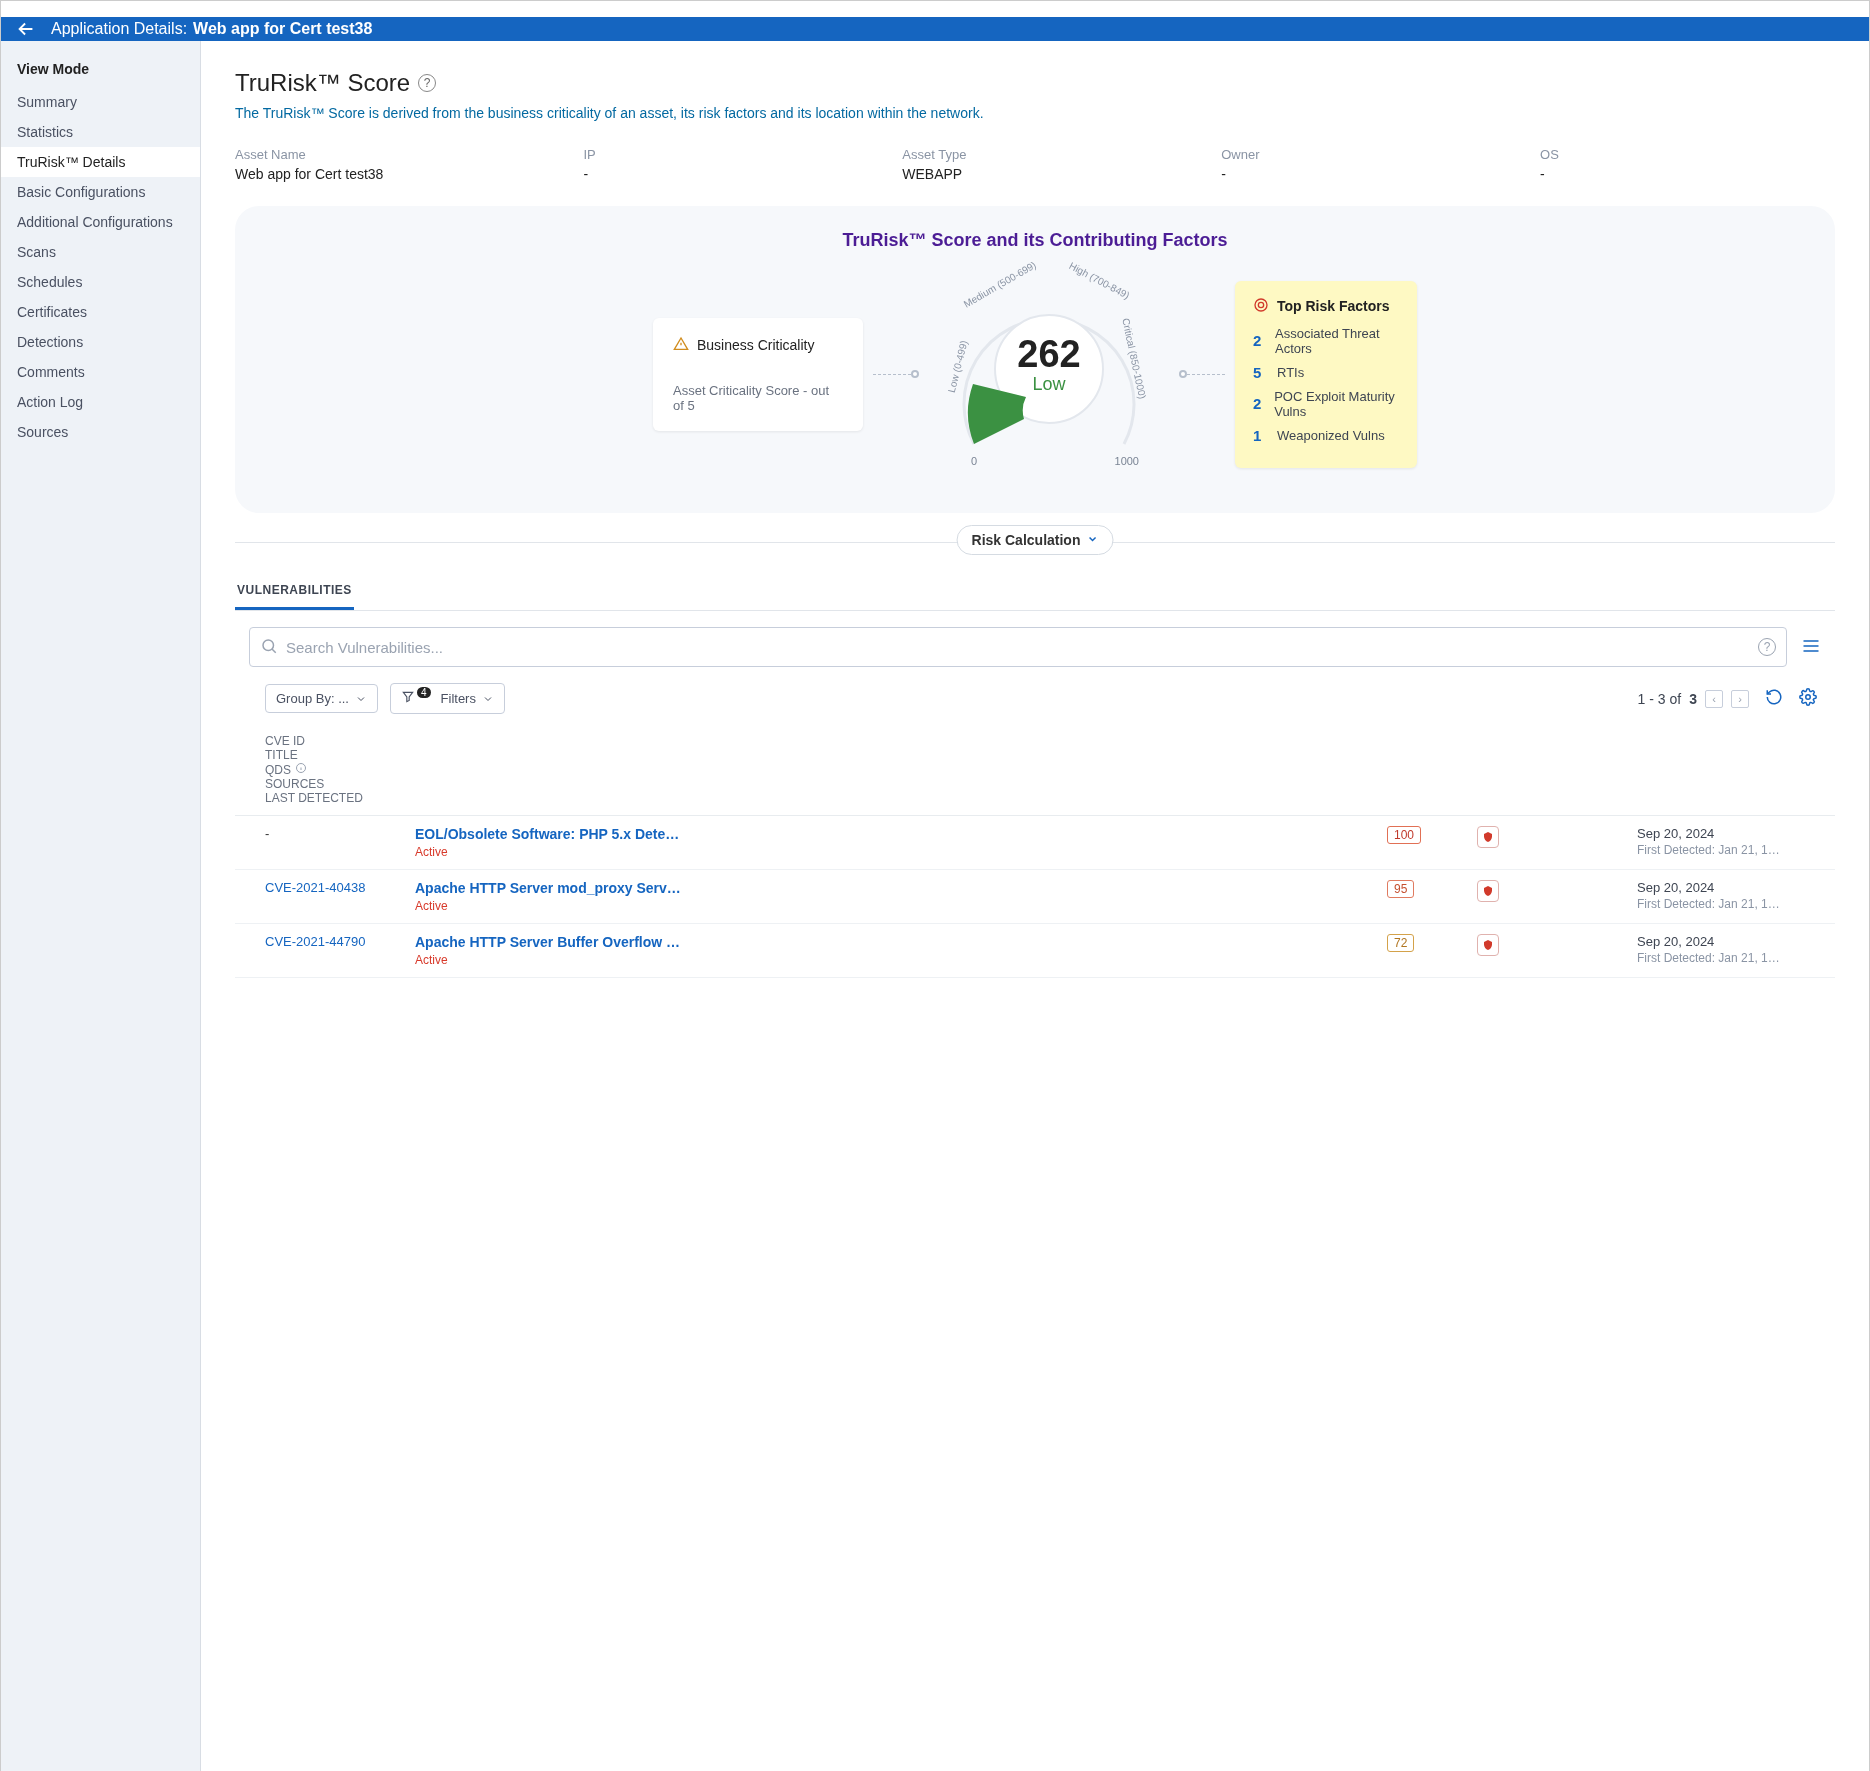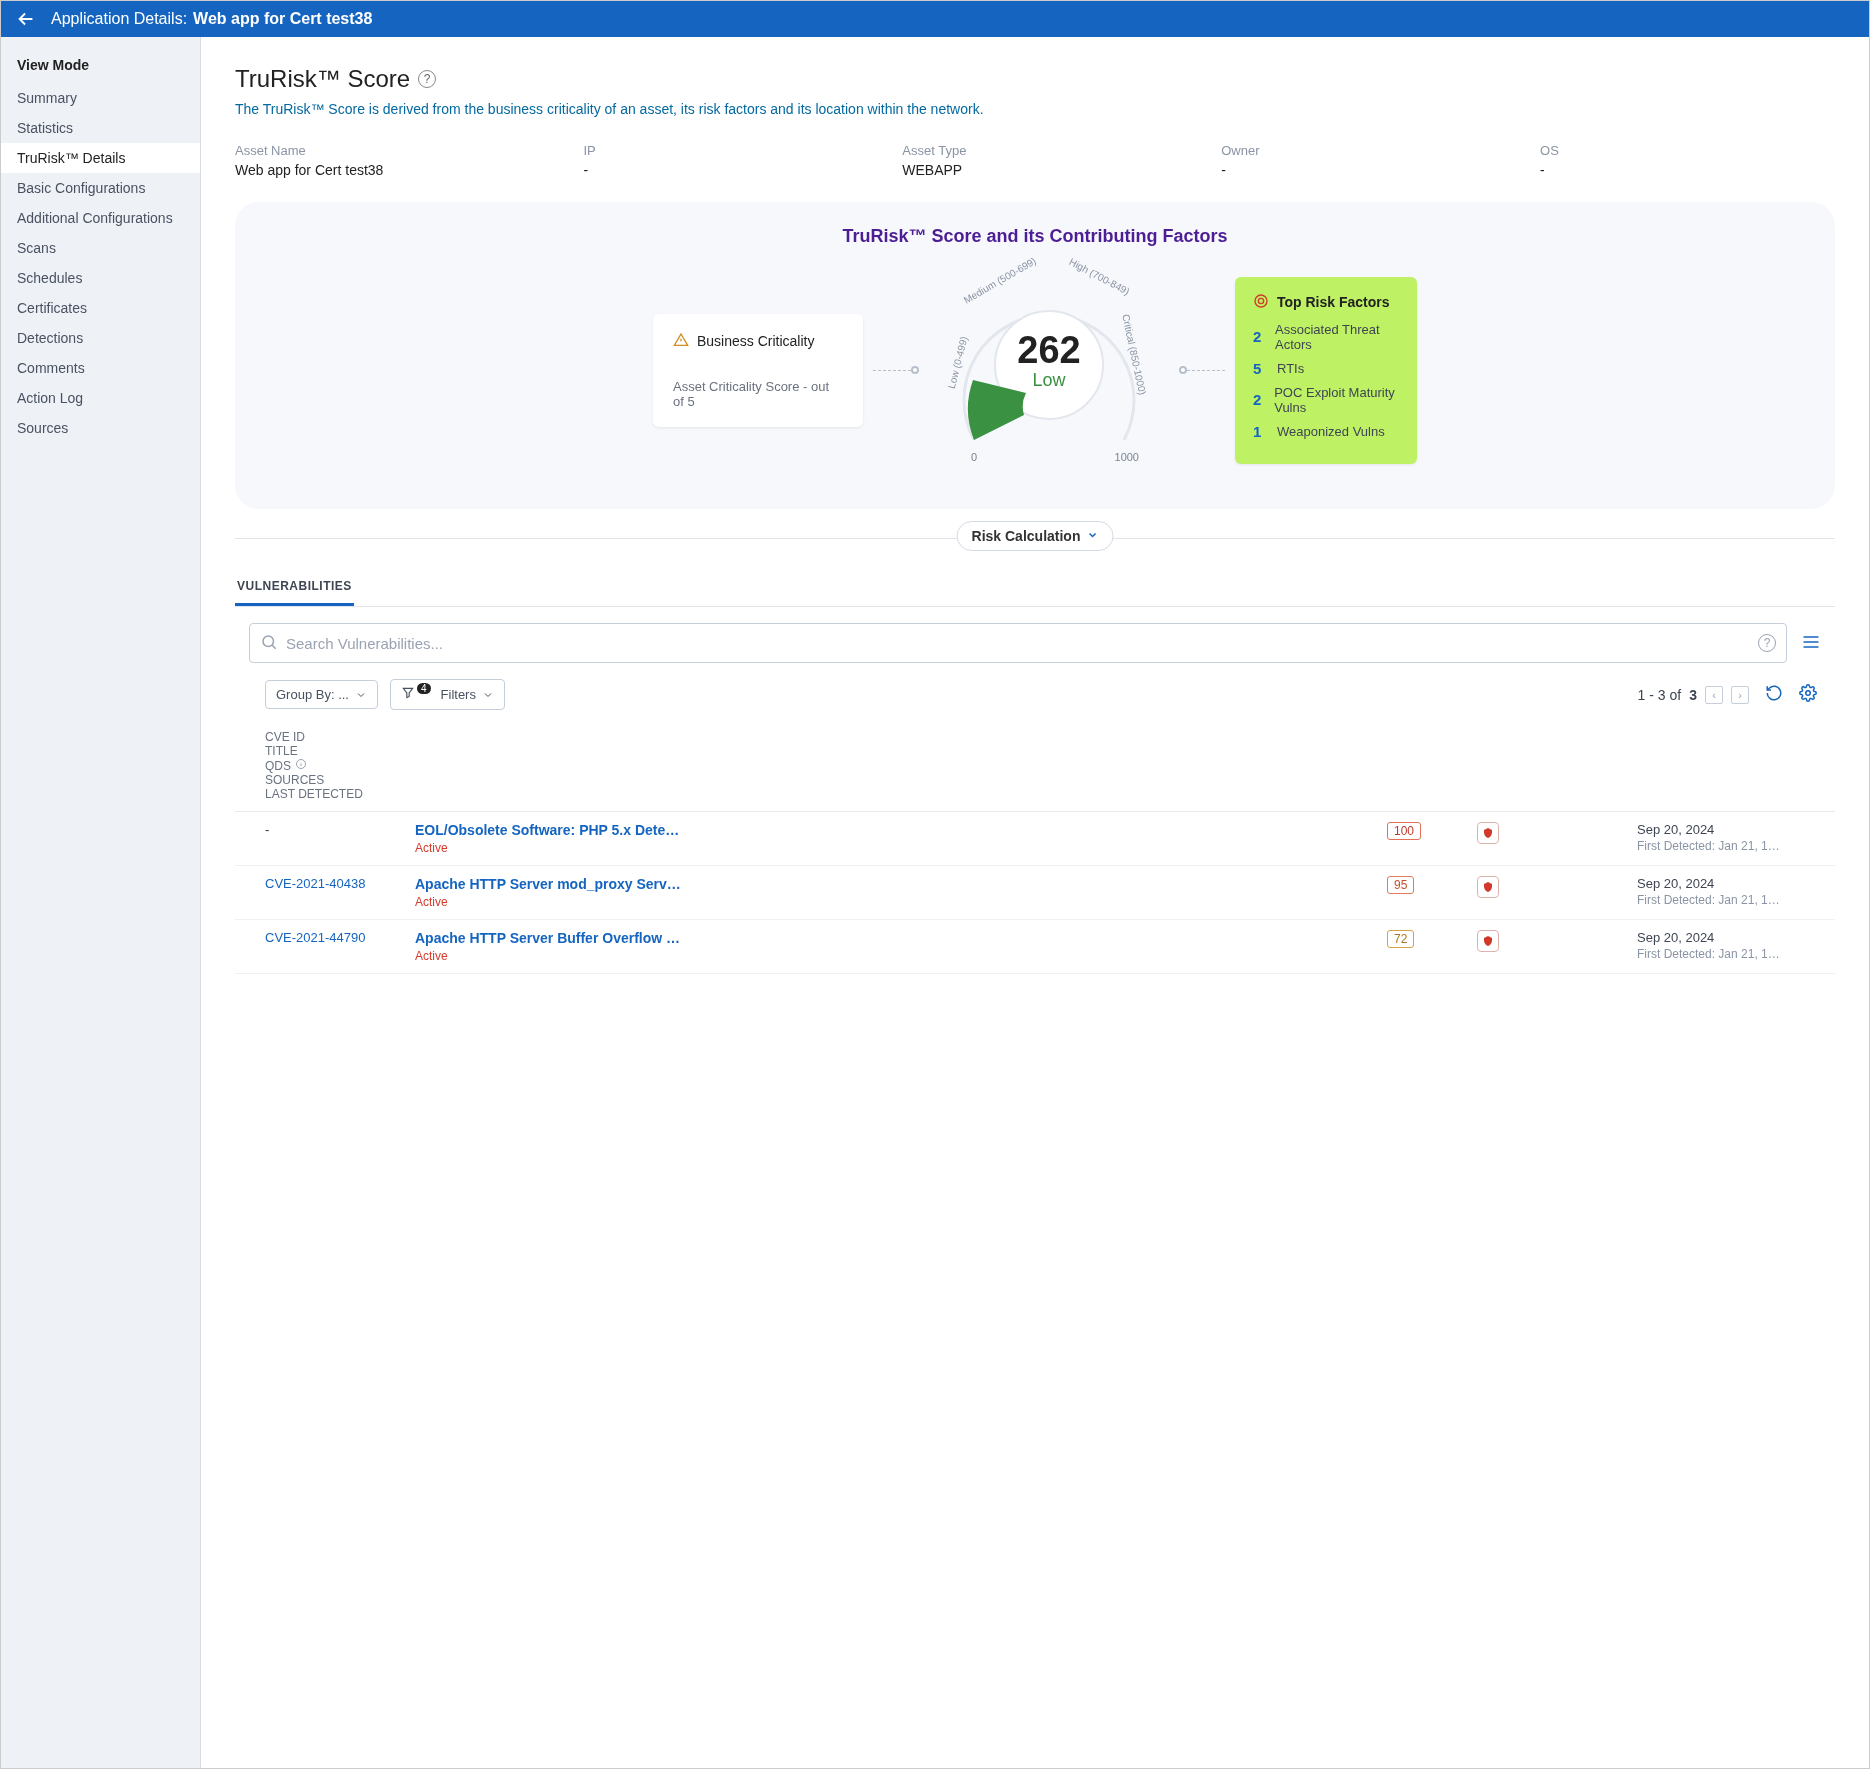--- a/index.html
+++ b/index.html
@@ -1,18 +1,18 @@
 <!DOCTYPE html>
 <html><head>
 <meta charset="utf-8">
 <style>
   * { box-sizing: border-box; margin: 0; padding: 0; }
   body { font-family: -apple-system, BlinkMacSystemFont, "Segoe UI", Arial, sans-serif; background: #fff; color: #333; font-size: 14px; border: 1px solid #ccc; }
   
-  .header-bar { background: #1565c0; color: #fff; height: 36px; display: flex; align-items: center; padding: 12px 14px; }
+  .header-bar { background: #1565c0; color: #fff; height: 24px; display: flex; align-items: center; padding: 12px 14px; margin-top: 16px; }
   .back-arrow { margin-right: 14px; display: flex; align-items: center; cursor: pointer; }
   .back-arrow svg { width: 22px; height: 22px; }
   .header-title-prefix { font-size: 16px; font-weight: 400; margin-right: 6px; }
   .header-title-bold { font-size: 16px; font-weight: 700; }
   
   .layout { display: flex; height: calc(100vh - 40px); min-height: 1010px; }
   .sidebar { width: 200px; background: #eef2f7; border-right: 1px solid #d8dde4; padding-top: 14px; }
   .sidebar-heading { font-weight: 600; padding: 6px 16px 10px; font-size: 14px; color: #222; }
   .sidebar-item { padding: 7px 16px; font-size: 14px; color: #4a5162; cursor: pointer; }
   .sidebar-item.active { background: #fff; color: #222; }
@@ -51,21 +51,21 @@
   .gauge-label { font-size: 18px; color: #3b9142; margin-top: -2px; }
   .gauge-range { position: absolute; font-size: 11px; color: #7a8494; }
   .gauge-range.min { left: 42px; bottom: 12px; }
   .gauge-range.max { right: 30px; bottom: 12px; }
   .arc-label { position: absolute; font-size: 10px; color: #8a94a4; }
   .arc-label.low { left: 2px; top: 92px; transform: rotate(-76deg); }
   .arc-label.med { left: 30px; top: 10px; transform: rotate(-30deg); }
   .arc-label.high { right: 36px; top: 6px; transform: rotate(28deg); }
   .arc-label.crit { right: -6px; top: 84px; transform: rotate(78deg); }
   
-  .risk-card { background: #bef264; border-radius: 6px; padding: 16px 18px; width: 182px; box-shadow: 0 1px 3px rgba(0,0,0,0.08); }
+  .risk-card { background: #fef9c3; border-radius: 6px; padding: 16px 18px; width: 182px; box-shadow: 0 1px 3px rgba(0,0,0,0.08); }
   .risk-title-row { display: flex; align-items: center; gap: 8px; margin-bottom: 10px; }
   .risk-title { font-weight: 600; font-size: 14px; color: #222; }
   .risk-item { display: flex; align-items: center; gap: 10px; margin: 8px 0; }
   .risk-num { color: #1565c0; font-weight: 700; width: 14px; font-size: 15px; }
   .risk-text { color: #3e4552; font-size: 13px; }
   
   .calc-row { position: relative; margin-top: 18px; height: 22px; }
   .calc-line { border-top: 1px solid #e1e5ea; position: absolute; left: 0; right: 0; top: 11px; }
   .calc-pill { position: absolute; left: 50%; transform: translateX(-50%); top: -6px; background: #fff; border: 1px solid #d5dbe2; border-radius: 18px; padding: 6px 14px; display: flex; align-items: center; gap: 6px; cursor: pointer; font-size: 14px; font-weight: 600; }
   .calc-pill .chev { color: #1565c0; }

